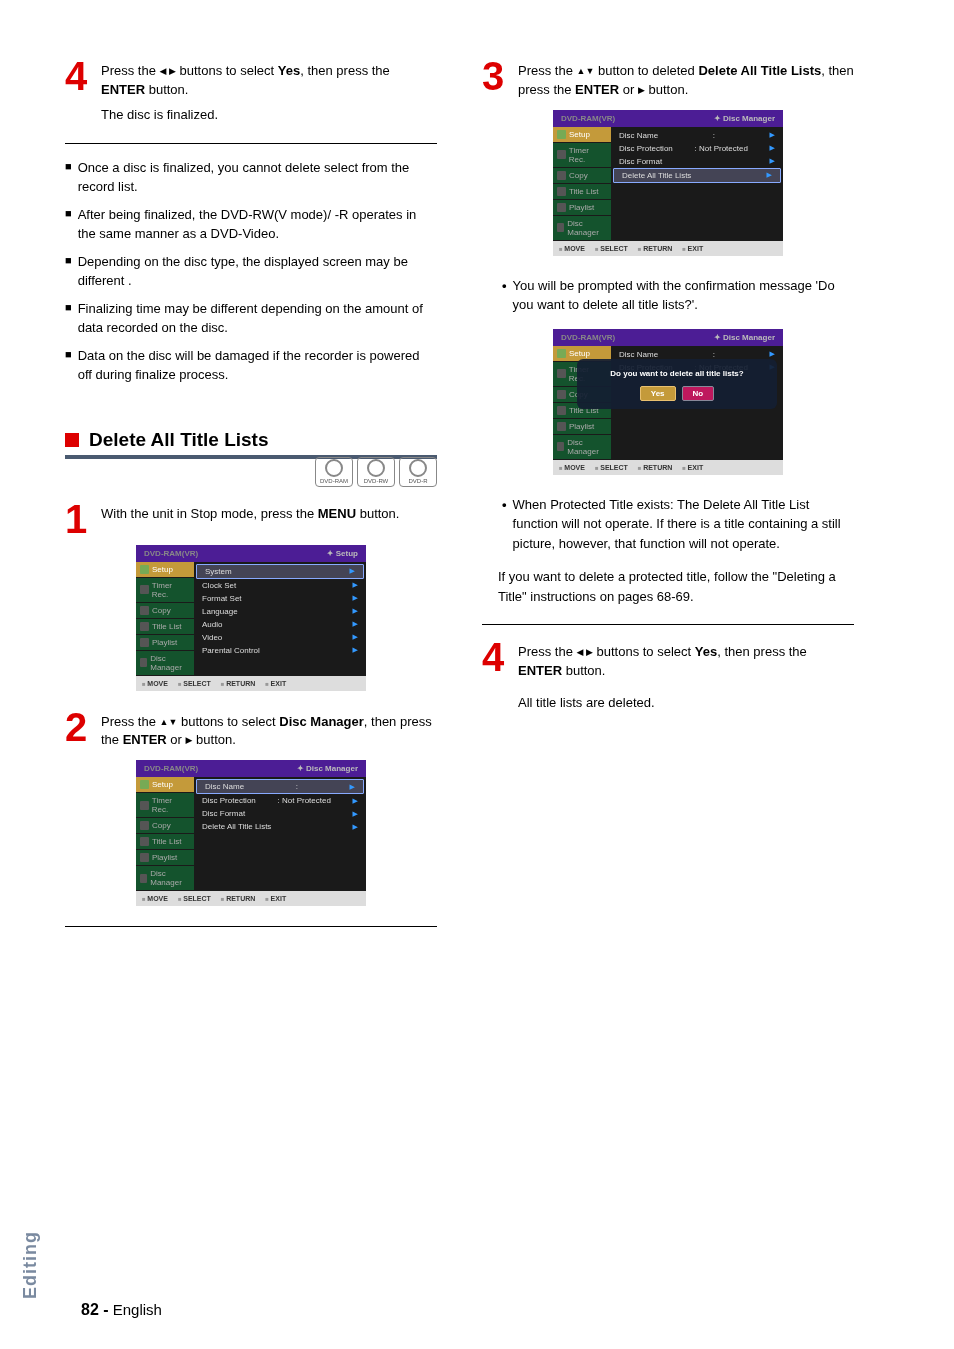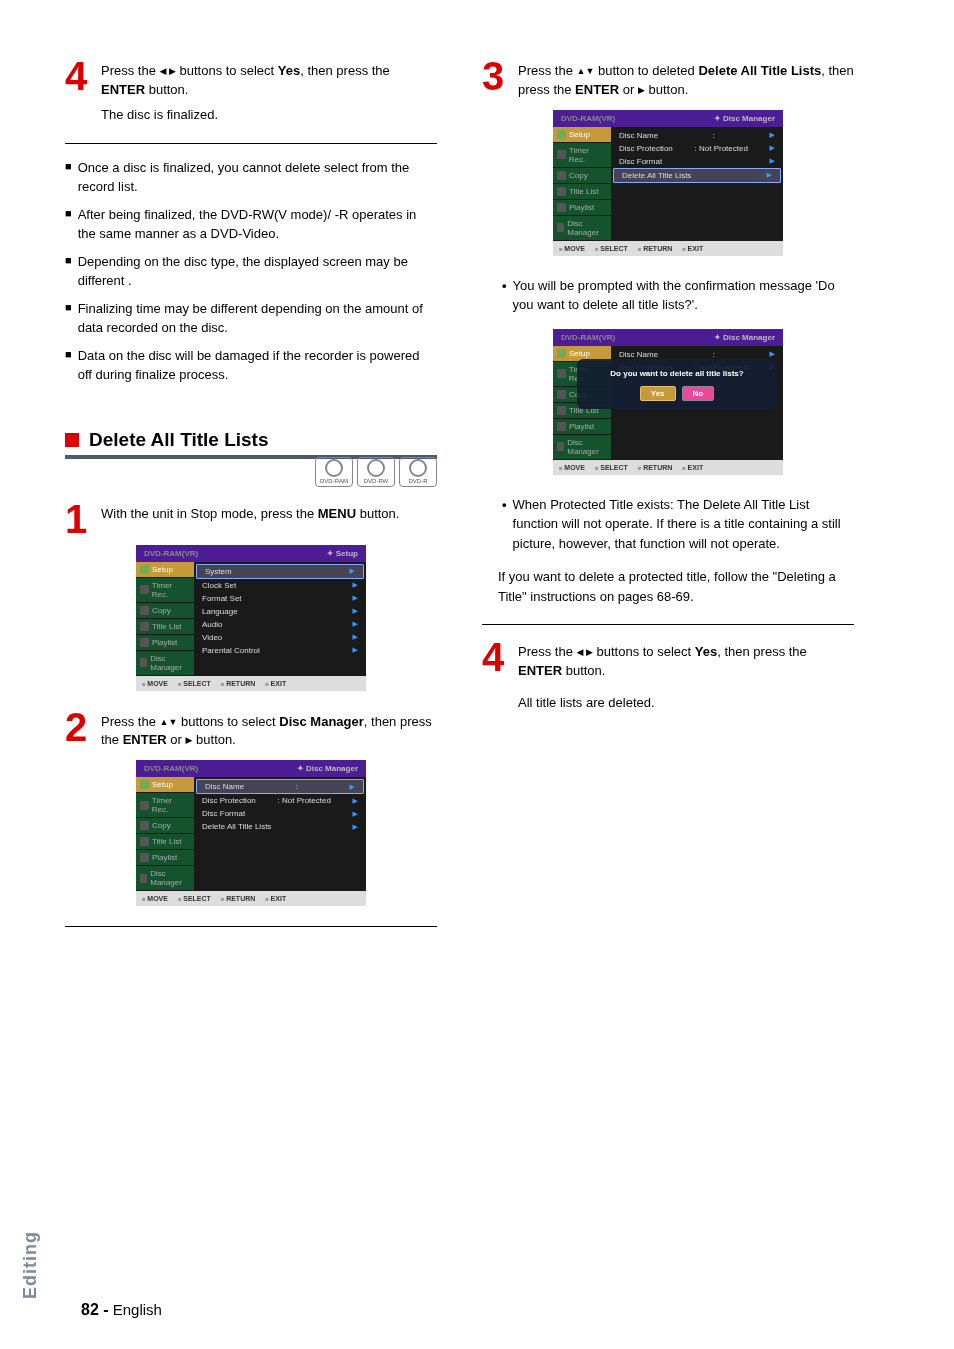--- a/index.html
+++ b/index.html
@@ -35,21 +35,21 @@
     .osd-list { flex: 1; padding: 2px 0; border-radius: 6px; }
     .osd-row { display: flex; justify-content: space-between; padding: 2px 8px; color: #ddd; align-items: center; }
     .osd-row.hl { background: #445; border: 1px solid #8af; margin: 0 2px; border-radius: 1px; }
     .osd-arrow { font-size: 7px; color: #39f; }
     .osd-foot { background: #ddd; color: #333; display: flex; gap: 10px; padding: 4px 6px; font-size: 7px; font-weight: bold; }
     .osd-foot span::before { content: "■ "; color: #999; font-size: 6px; }
     .osd-dialog-wrap { position: relative; }
     .osd-dialog { position: absolute; left: 24px; right: 6px; top: 30px; background: rgba(20,30,50,.92); border-radius: 6px; padding: 10px 16px 8px; text-align: center; font-weight: bold; }
     .osd-dialog-msg { font-size: 8px; margin-bottom: 8px; }
     .osd-btns { display: flex; gap: 6px; justify-content: center; }
-    .osd-btn { padding: 2px 10px; font-size: 8px; border-radius: 2px; background: #ec4899; border: 1px solid #889; }
+    .osd-btn { padding: 2px 10px; font-size: 8px; border-radius: 2px; background: #be185d; border: 1px solid #889; }
     .osd-btn.sel { background: #c49a3a; border-color: #e8c070; }
     .bullet-para { display: flex; gap: 6px; margin: 14px 10px 14px 20px; line-height: 1.5; }
     .bullet-para .dot { font-weight: bold; }
     .bullet-sub { margin-left: 16px; margin-right: 10px; line-height: 1.5; margin-bottom: 18px; }
     .vtab { position: absolute; left: 20px; bottom: 50px; writing-mode: vertical-rl; transform: rotate(180deg); color: #7a8aa0; font-weight: bold; font-size: 18px; letter-spacing: 1px; }
     .pg { position: absolute; left: 81px; bottom: 30px; font-size: 15px; }
     .pg b { font-size: 16px; }
     hr.thin { border: none; border-top: 1px solid #000; margin: 8px 0 16px; }
     .tri { font-size: 9px; vertical-align: middle; }
   </style>

